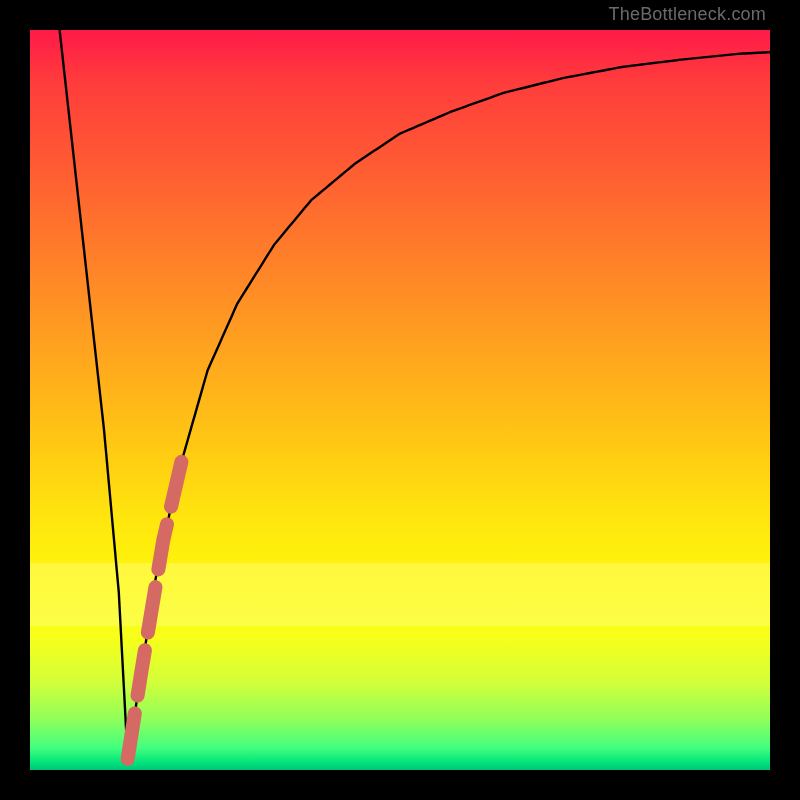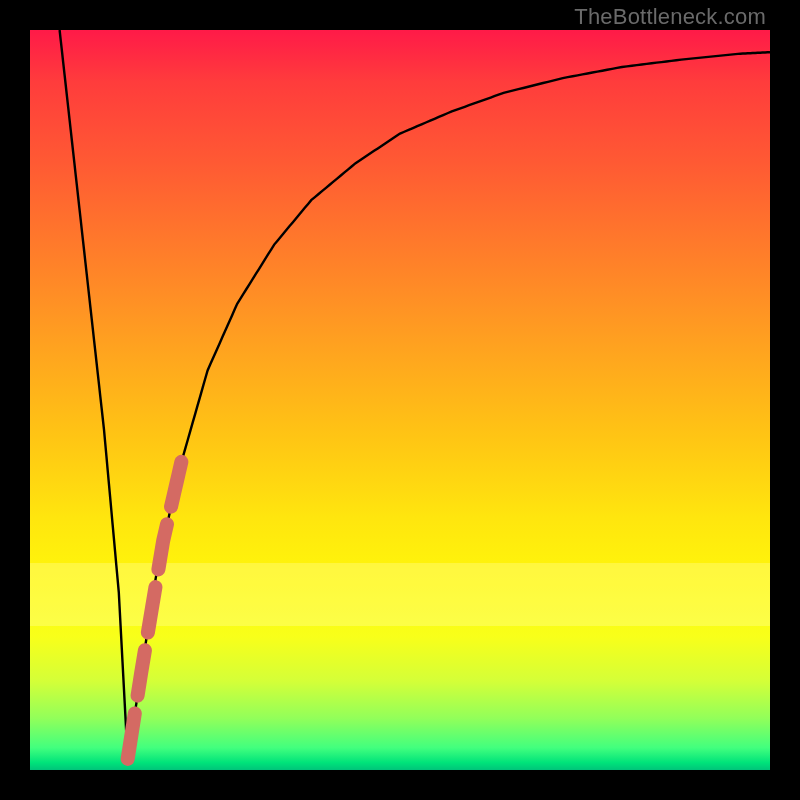--- a/index.html
+++ b/index.html
@@ -47,21 +47,21 @@
     left: 0; right: 0;
     top: 72%;
     height: 8.5%;
     background: rgba(255, 255, 160, 0.35);
   }
   .attribution {
     position: absolute;
     top: 4px;
     right: 34px;
     color: #6a6a6a;
-    font-size: 22px;
+    font-size: 18px;
     letter-spacing: 0.2px;
     z-index: 5;
     text-align: right;
   }
   svg.curve {
     position: absolute;
     left: 0;
     top: 0;
     width: 740px;
     height: 740px;

